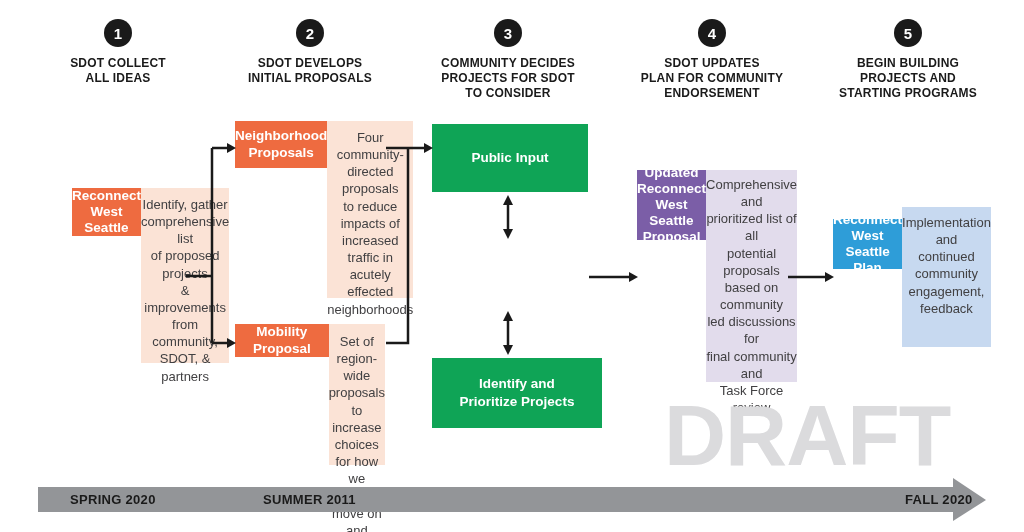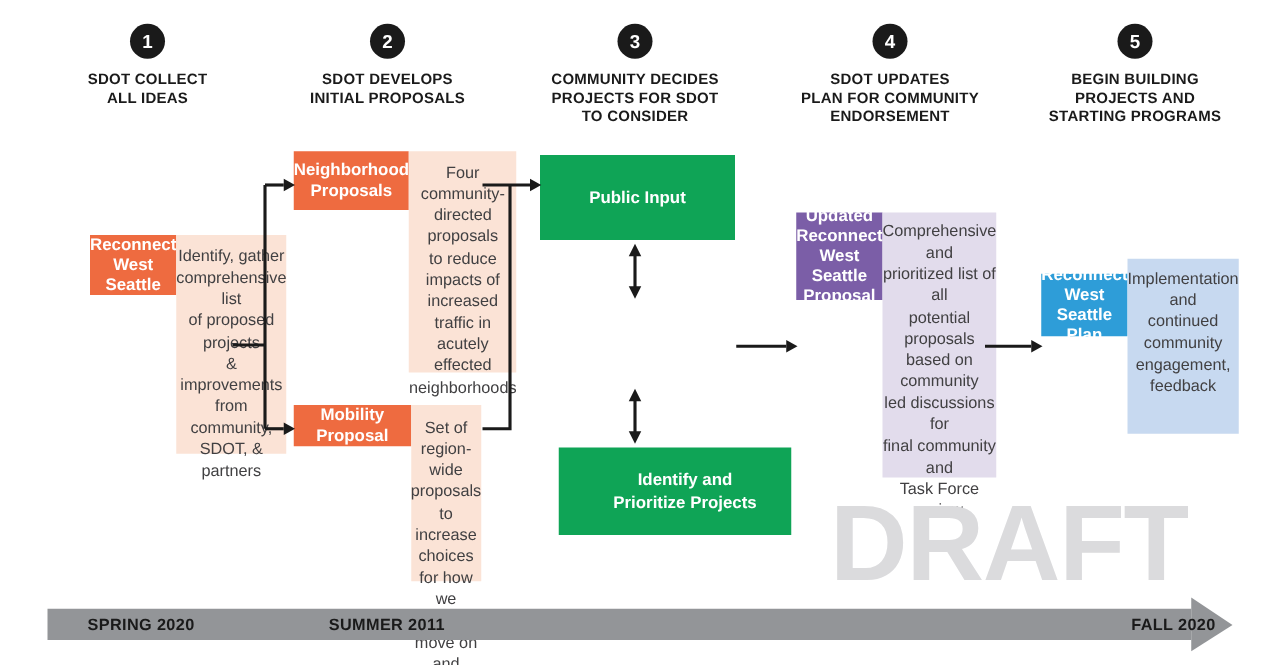--- a/index.html
+++ b/index.html
@@ -132,21 +132,21 @@
   <div class="fbox" style="left:235px; top:324px; width:150px; height:141px;">
     <div class="hd hd-orange" style="height:33px;">Mobility Proposal</div>
     <div class="bd bd-peach" style="padding-top:9px;">Set of region-wide
 proposals to increase
 choices for how we
 safely move on and
 off the peninsula</div>
   </div>
 
   <div class="gbox" style="left:432px; top:124px; width:156px; height:68px;">Public Input</div>
-  <div class="gbox" style="left:447px; top:358px; width:170px; height:70px;padding-left:16px;">Identify and
+  <div class="gbox" style="left:432px; top:358px; width:170px; height:70px;">Identify and
 Prioritize Projects</div>
 
   <div class="fbox" style="left:637px; top:170px; width:150px; height:212px;">
     <div class="hd hd-purple" style="height:70px;">Updated Reconnect
 West Seattle
 Proposal</div>
     <div class="bd bd-lavender" style="padding-top:6px;">Comprehensive and
 prioritized list of all
 potential proposals
 based on community

